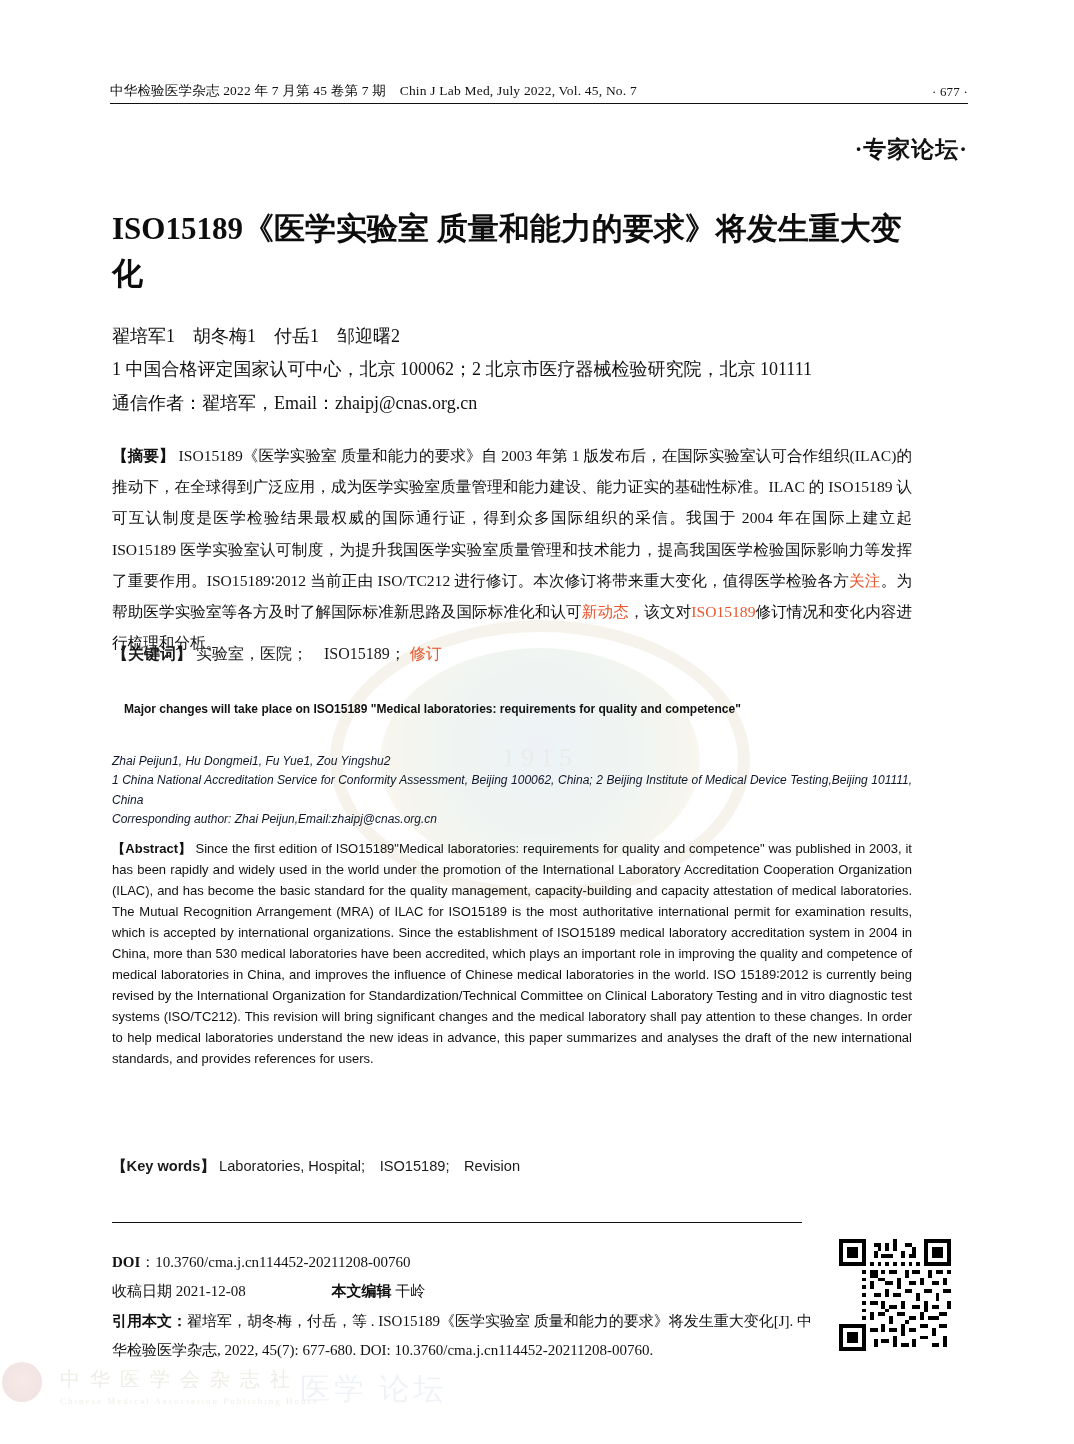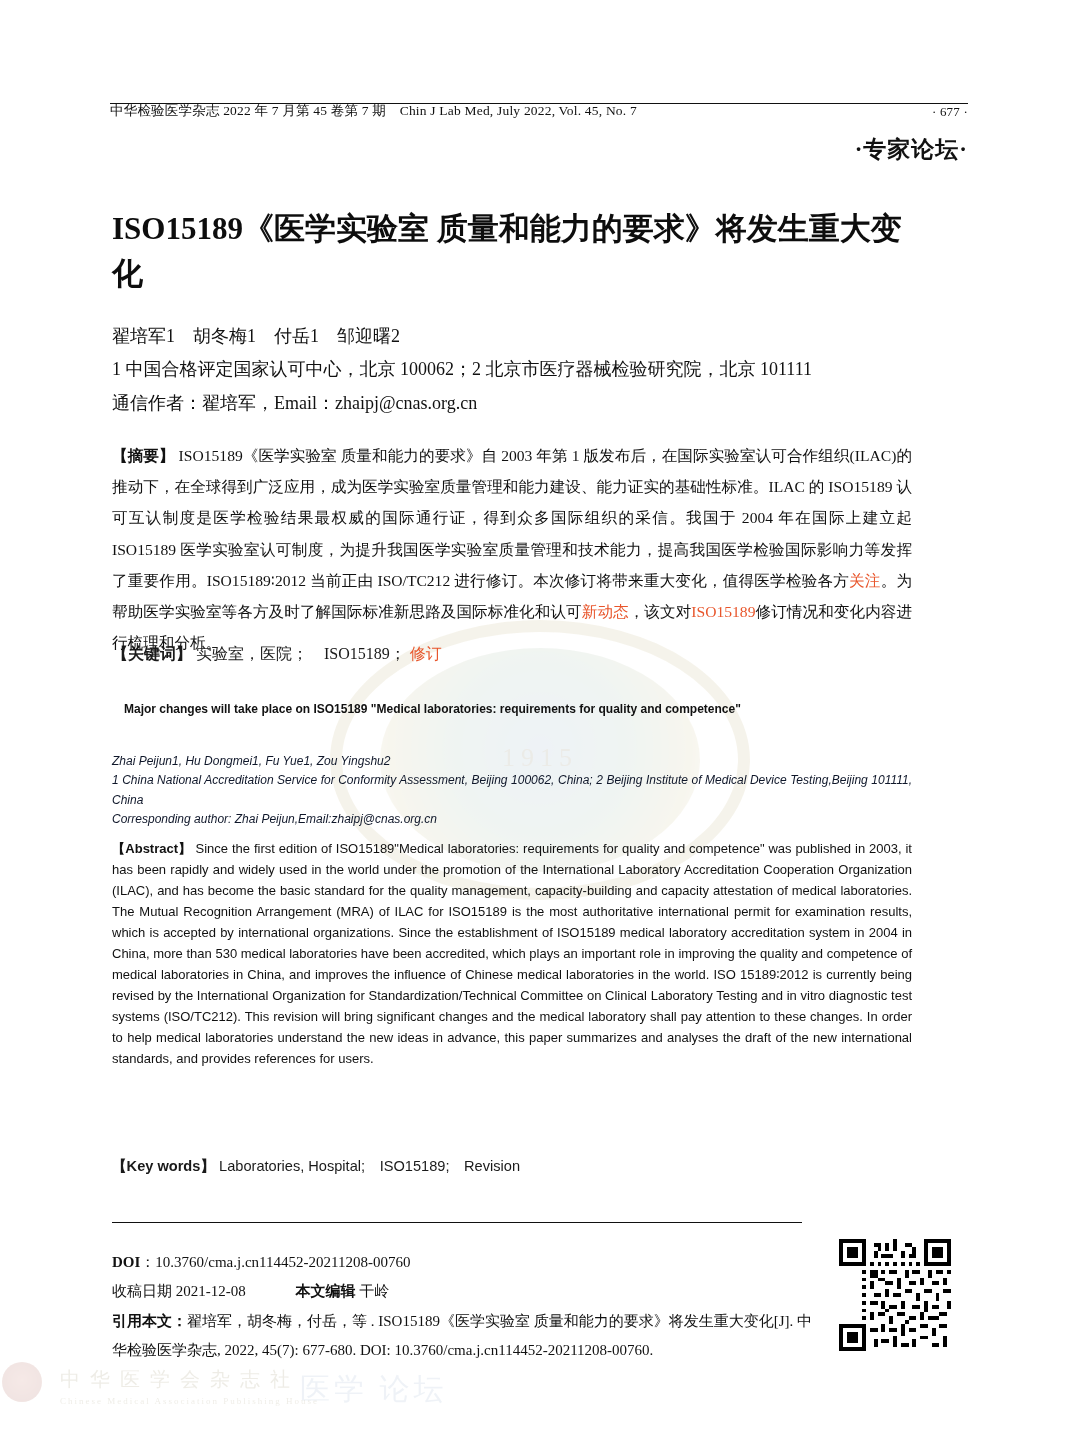--- a/index.html
+++ b/index.html
@@ -97,21 +97,20 @@
     position: absolute;
     left: 110px;
     top: 82px;
     width: 858px;
     display: flex;
     justify-content: space-between;
     align-items: flex-end;
     font-size: 13.5px;
     letter-spacing: 0.2px;
     color: #111;
-    margin-top: 20px;
   }
   .runhead .right { font-size: 13px; }
   .rule {
     position: absolute;
     left: 110px;
     top: 103px;
     width: 858px;
     border-top: 1.6px solid #111;
   }
 
@@ -228,21 +227,21 @@
   .footer {
     position: absolute;
     left: 112px;
     top: 1248px;
     width: 700px;
     font-size: 15px;
     line-height: 1.95;
     color: #111;
   }
   .footer .doi b { font-weight: bold; margin-top: 16px; }
-  .footer .editor { font-weight: bold; margin-left: 46px; }
+  .footer .editor { font-weight: bold; margin-left: 82px; }
   .footer .cite b { font-weight: bold; }
 
   .qr {
     position: absolute;
     right: 104px;
     top: 1232px;
     width: 124px;
     height: 124px;
     padding: 6px;
     background: #fff;

